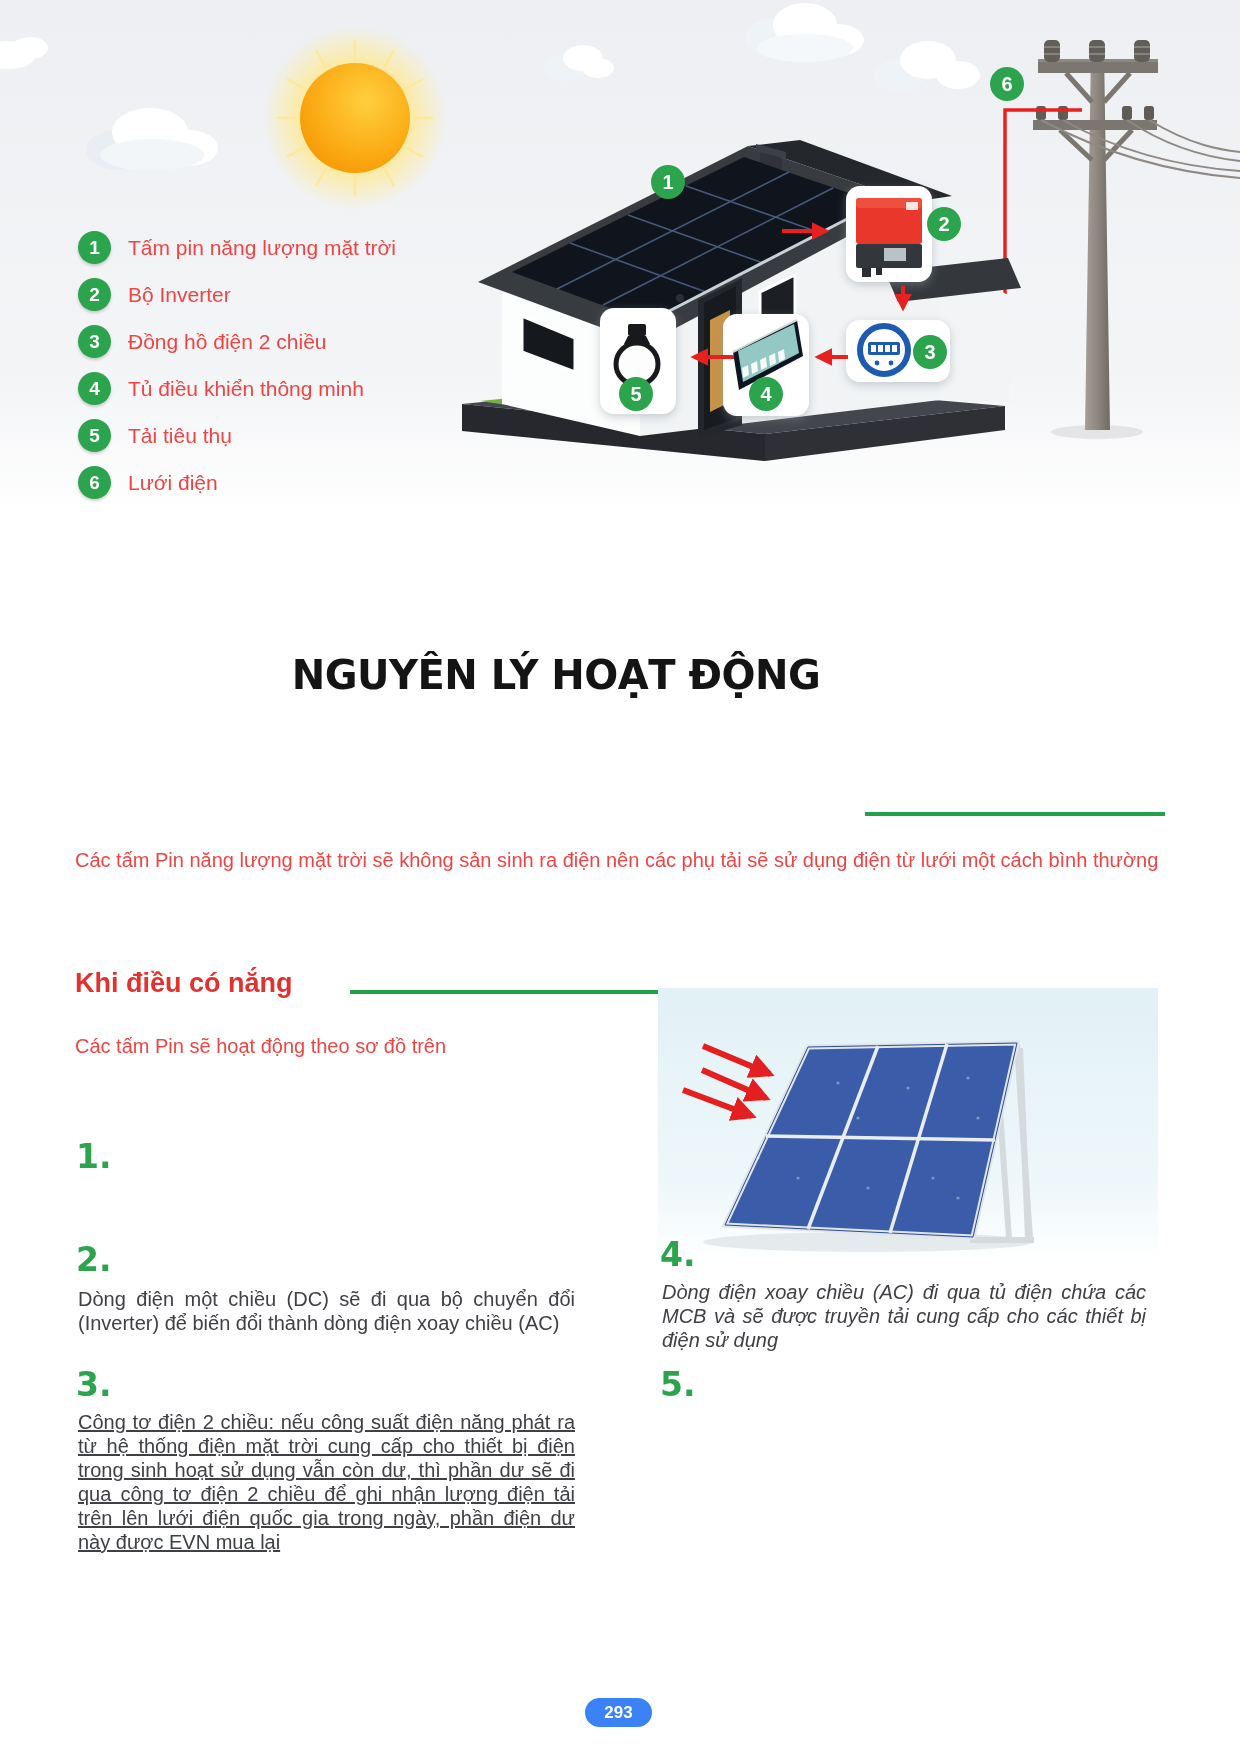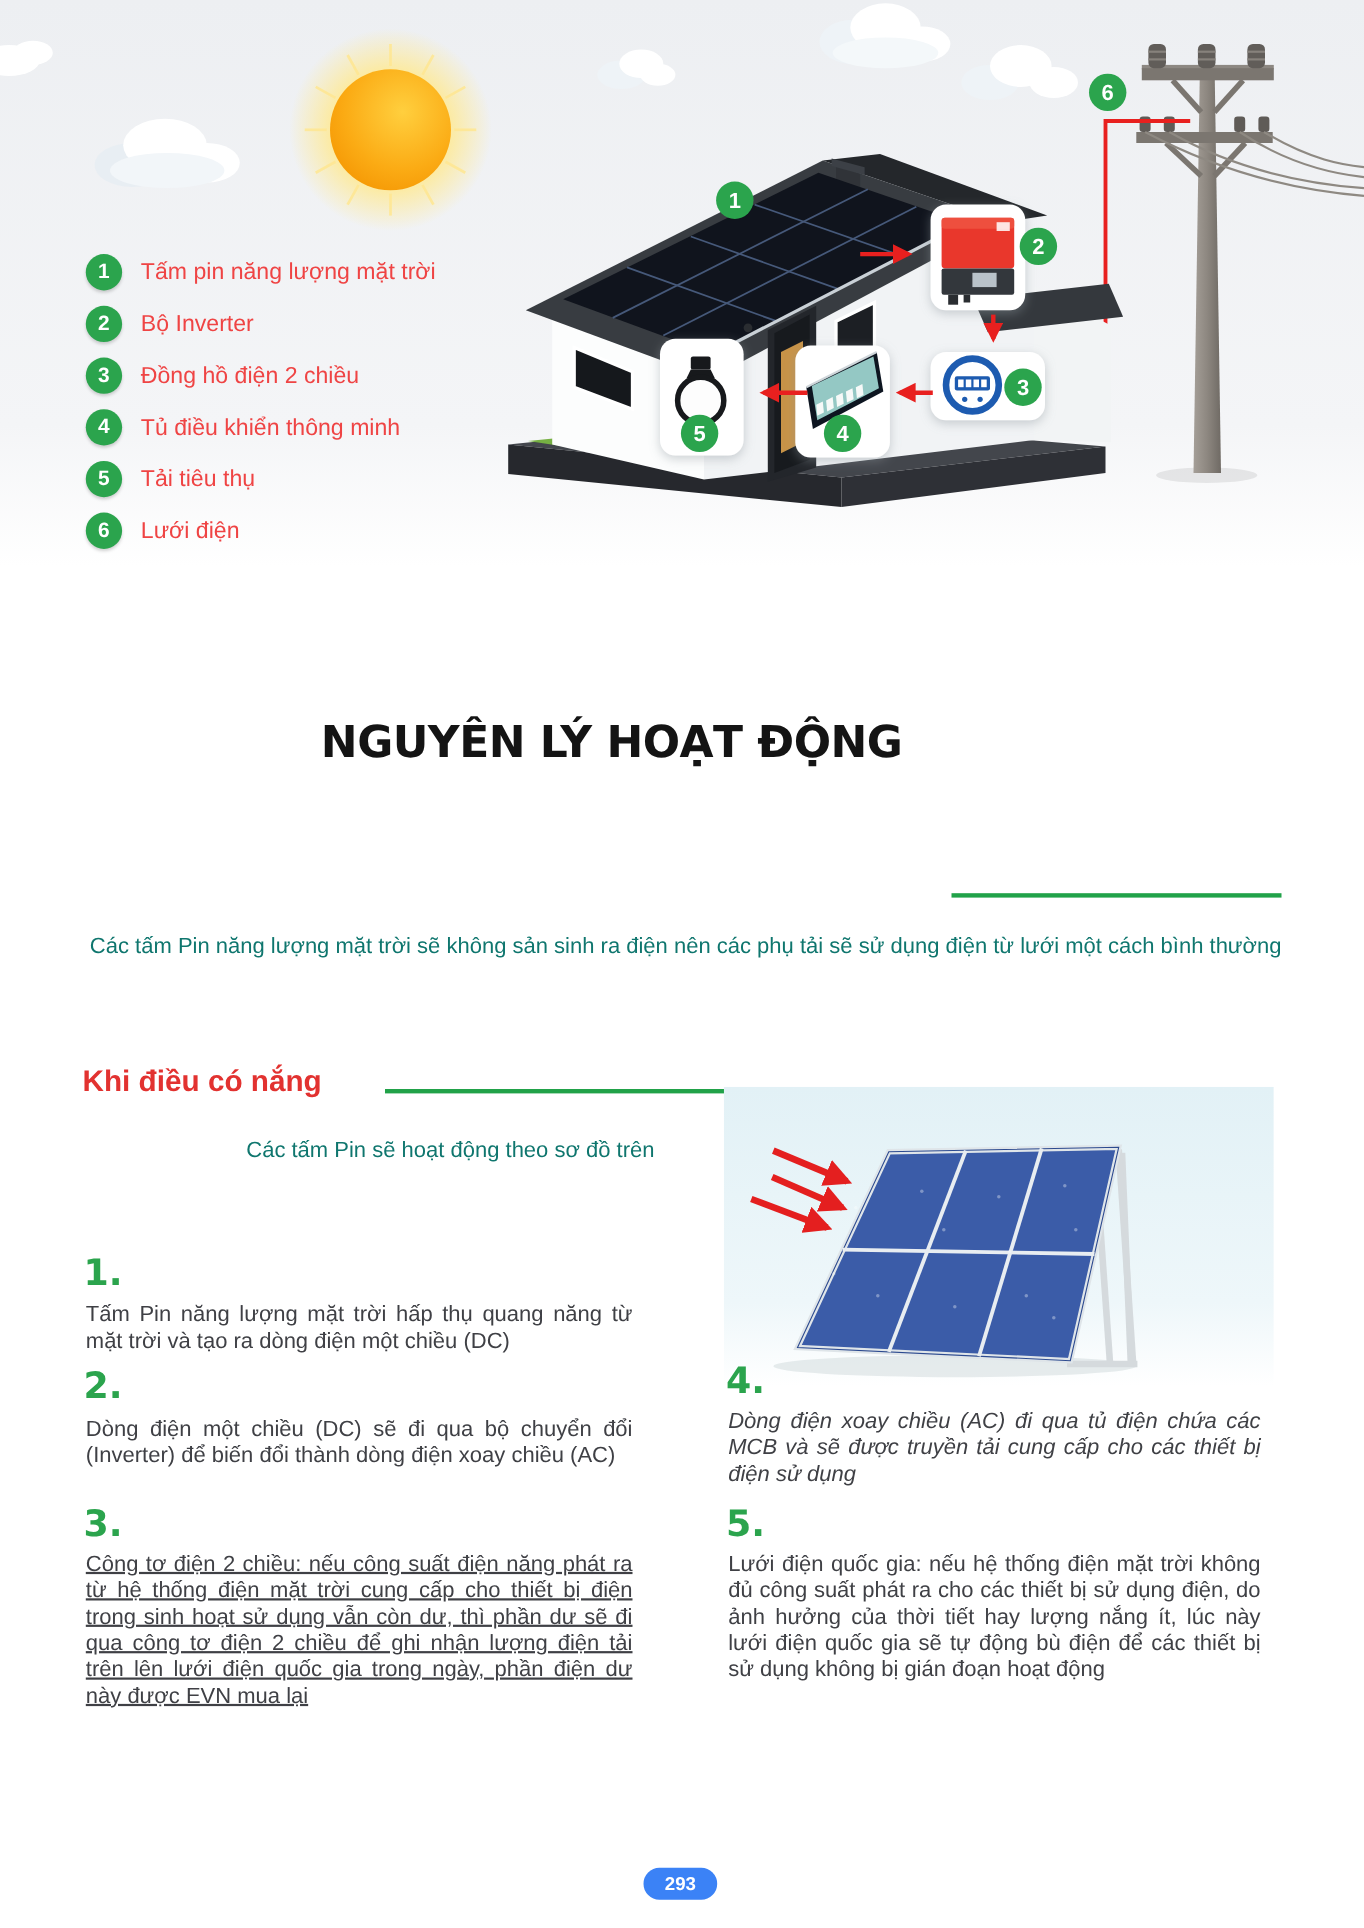--- a/index.html
+++ b/index.html
@@ -13,21 +13,21 @@
   .legend-badge{width:33px;height:33px;border-radius:50%;background:#2ba44d;color:#fff;
         font-weight:bold;font-size:19px;display:flex;align-items:center;justify-content:center;
         flex:0 0 33px;box-shadow:0 2px 3px rgba(0,0,0,.18);}
   .legend-label{margin-left:17px;font-size:21px;color:#ef4444;}
   
   .doc-title{position:absolute;top:652px;left:0;width:1112px;text-align:center;
         font-family:"DejaVu Sans",sans-serif;font-weight:bold;font-size:40px;color:#141414;
         letter-spacing:-.5px;}
   .red-heading{position:absolute;color:#e23230;font-weight:bold;font-size:27px;white-space:nowrap;}
   .green-line{position:absolute;height:4px;background:#21a249;}
-  .para{position:absolute;font-size:20px;line-height:27px;color:#0f766e;text-align:right;}
+  .para{position:absolute;font-size:20px;line-height:27px;color:#ef4444;}
   .col-para{position:absolute;font-size:20px;line-height:24px;color:#3f4045;text-align:justify;}
   .step-num{position:absolute;font-family:"DejaVu Sans",sans-serif;font-weight:bold;
         font-size:33px;color:#2ba44d;line-height:1;}
   
   .panel-img{position:absolute;left:658px;top:988px;width:500px;height:272px;}
   
   .page-num{position:absolute;left:585px;top:1698px;width:67px;height:29px;border-radius:15px;
         background:#3b82f6;color:#ffffff;font-weight:bold;font-size:17px;
         display:flex;align-items:center;justify-content:center;}
 </style>
@@ -361,29 +361,27 @@
     </g>
 
     <g stroke="#e41f1f" stroke-width="6">
       <line x1="45" y1="58" x2="112" y2="86" marker-end="url(#parr)"></line>
       <line x1="44" y1="82" x2="108" y2="110" marker-end="url(#parr)"></line>
       <line x1="25" y1="102" x2="94" y2="128" marker-end="url(#parr)"></line>
     </g>
   </svg>
 
   <div class="step-num" style="left:76px;top:1140px;">1.</div>
-  <div class="col-para" style="left:78px;top:1183px;width:497px;">Tấm Pin năng lượng mặt trời hấp thụ quang năng từ mặt trời và tạo ra dòng điện một chiều (DC)</div>
 
   <div class="step-num" style="left:76px;top:1243px;">2.</div>
   <div class="col-para" style="left:78px;top:1287px;width:497px;">Dòng điện một chiều (DC) sẽ đi qua bộ chuyển đổi (Inverter) để biến đổi thành dòng điện xoay chiều (AC)</div>
 
   <div class="step-num" style="left:76px;top:1368px;">3.</div>
   <div class="col-para" style="left:78px;top:1410px;width:497px;text-decoration:underline;">Công tơ điện 2 chiều: nếu công suất điện năng phát ra từ hệ thống điện mặt trời cung cấp cho thiết bị điện trong sinh hoạt sử dụng vẫn còn dư, thì phần dư sẽ đi qua công tơ điện 2 chiều để ghi nhận lượng điện tải trên lên lưới điện quốc gia trong ngày, phần điện dư này được EVN mua lại</div>
 
   <div class="step-num" style="left:660px;top:1238px;">4.</div>
   <div class="col-para" style="left:662px;top:1280px;width:484px;font-style:italic;">Dòng điện xoay chiều (AC) đi qua tủ điện chứa các MCB và sẽ được truyền tải cung cấp cho các thiết bị điện sử dụng</div>
 
   <div class="step-num" style="left:660px;top:1368px;">5.</div>
-  <div class="col-para" style="left:662px;top:1410px;width:484px;">Lưới điện quốc gia: nếu hệ thống điện mặt trời không đủ công suất phát ra cho các thiết bị sử dụng điện, do ảnh hưởng của thời tiết hay lượng nắng ít, lúc này lưới điện quốc gia sẽ tự động bù điện để các thiết bị sử dụng không bị gián đoạn hoạt động</div>
 
   <div class="page-num">293</div>
 
 </div>
 
 </body></html>

